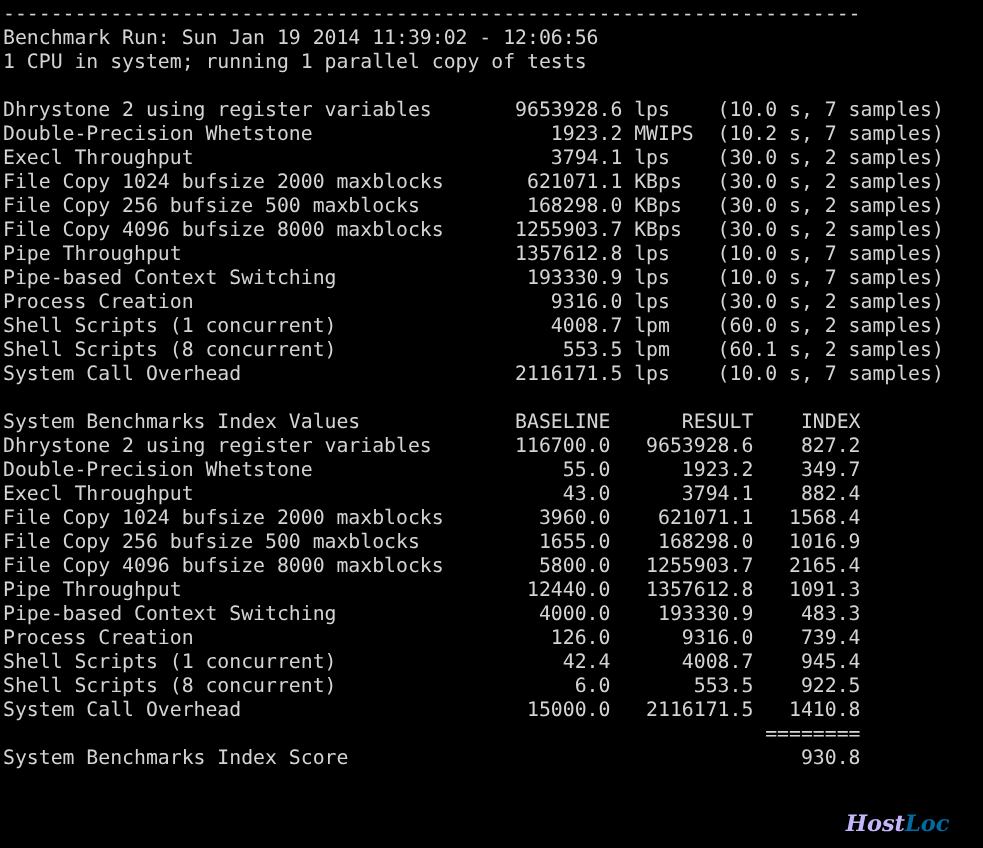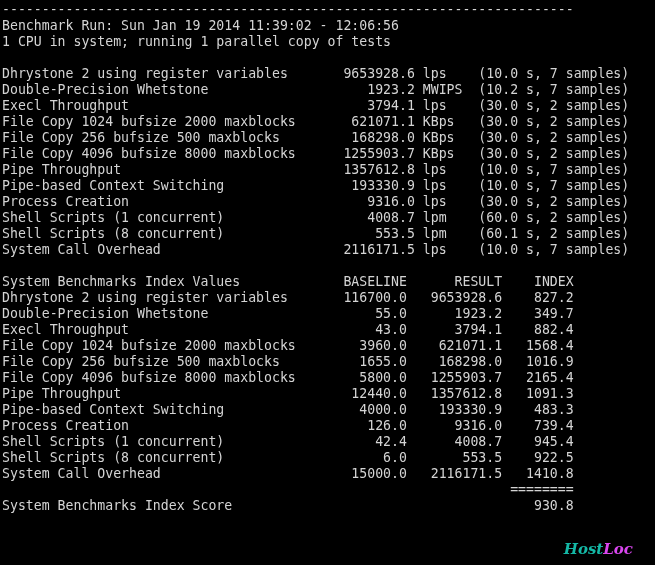--- a/index.html
+++ b/index.html
@@ -31,22 +31,22 @@
     right:22px;
     bottom:8px;
     font-family:"DejaVu Serif","Liberation Serif",serif;
     font-style:italic;
     font-weight:bold;
     font-size:15px;
     letter-spacing:0px;
     line-height:1;
     user-select:none;
   }
-  .wm-host{color:#14b8a6;}
-  .wm-loc{color:#d946ef;text-align:center;}
+  .wm-host{color:#c4b5fd;}
+  .wm-loc{color:#0369a1;text-align:center;}
 </style>
 </head>
 <body>
 
 <div id="terminal">
   <pre class="term" id="term-out">------------------------------------------------------------------------
 Benchmark Run: Sun Jan 19 2014 11:39:02 - 12:06:56
 1 CPU in system; running 1 parallel copy of tests
 
 Dhrystone 2 using register variables       9653928.6 lps    (10.0 s, 7 samples)

